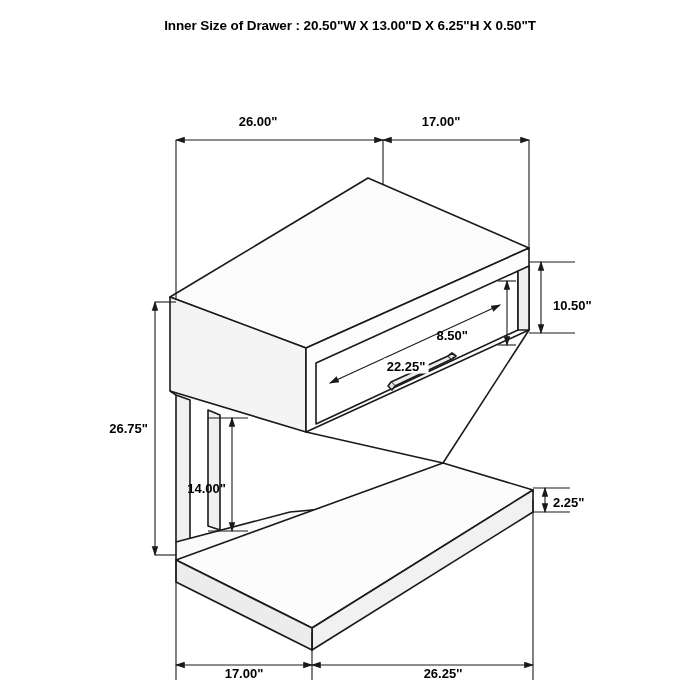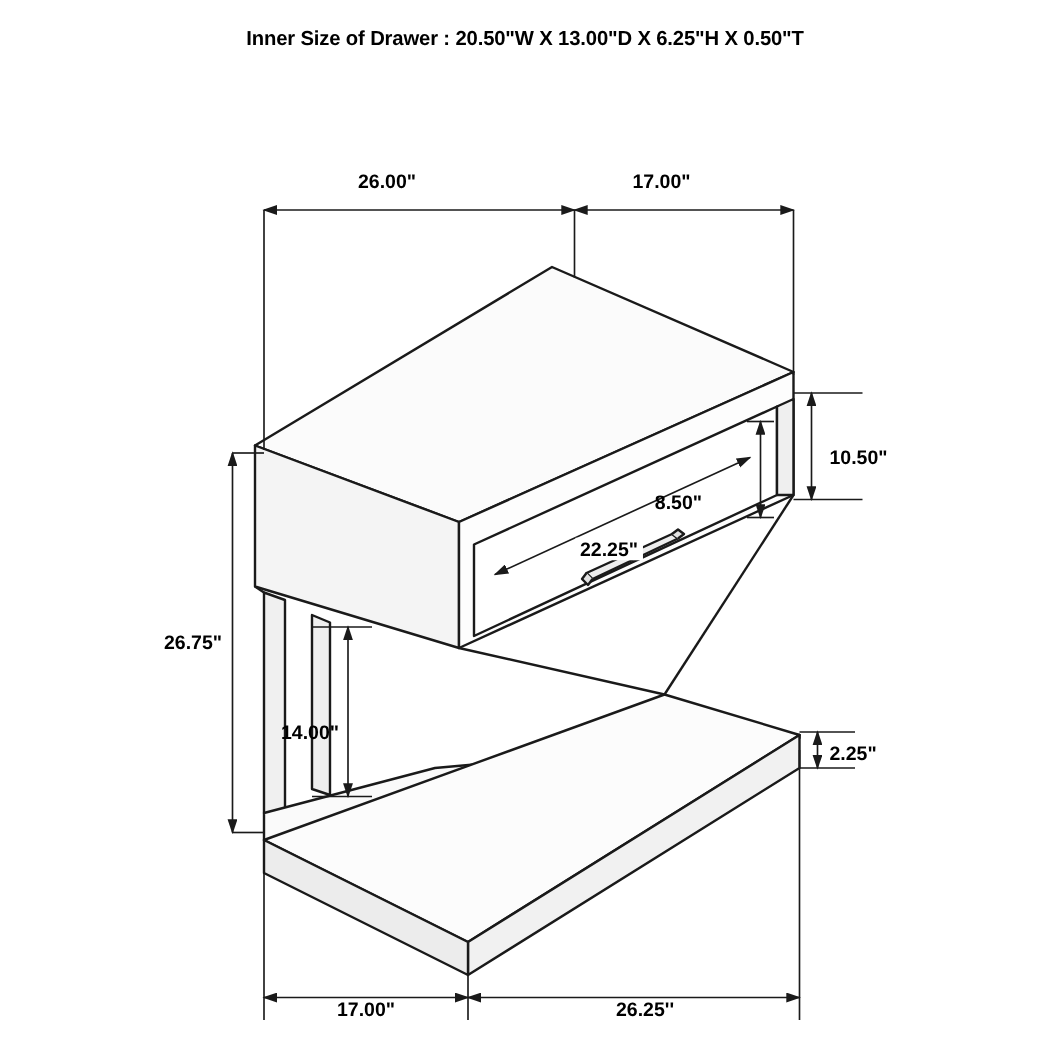--- a/index.html
+++ b/index.html
@@ -139,15 +139,15 @@
 
   <div class="dimlabel" style="left:258px; top:121px; transform:translate(-50%,-50%); background:#fff; padding:0 4px;">26.00"</div>
   <div class="dimlabel" style="left:441px; top:121px; transform:translate(-50%,-50%); background:#fff; padding:0 4px;">17.00"</div>
   <div class="dimlabel" style="left:553px; top:305px; transform:translate(0,-50%);">10.50"</div>
   <div class="dimlabel" style="left:468px; top:335px; transform:translate(-100%,-50%);">8.50"</div>
   <div class="dimlabel" style="left:406px; top:366px; transform:translate(-50%,-50%); background:#fff; padding:0 3px;">22.25"</div>
   <div class="dimlabel" style="left:148px; top:428px; transform:translate(-100%,-50%);">26.75"</div>
   <div class="dimlabel" style="left:226px; top:488px; transform:translate(-100%,-50%);">14.00"</div>
   <div class="dimlabel" style="left:553px; top:502px; transform:translate(0,-50%);">2.25"</div>
   <div class="dimlabel" style="left:244px; top:673px; transform:translate(-50%,-50%);">17.00"</div>
-  <div class="dimlabel" style="left:430px; top:673px; transform:translate(-50%,-50%);">26.25''</div>
+  <div class="dimlabel" style="left:443px; top:673px; transform:translate(-50%,-50%);">26.25''</div>
 
 </div>
 
 </body></html>

